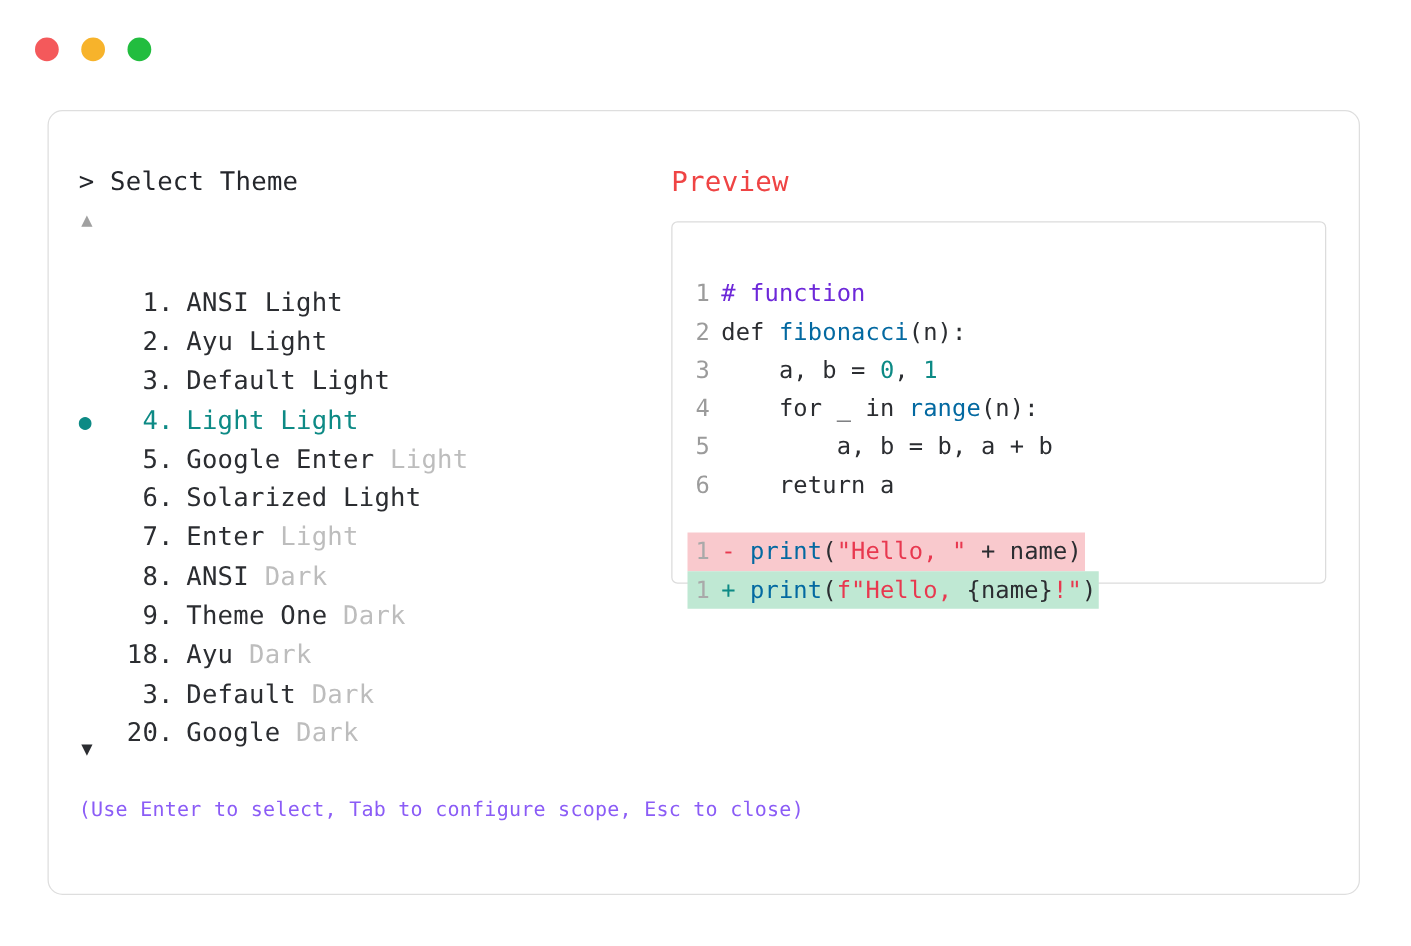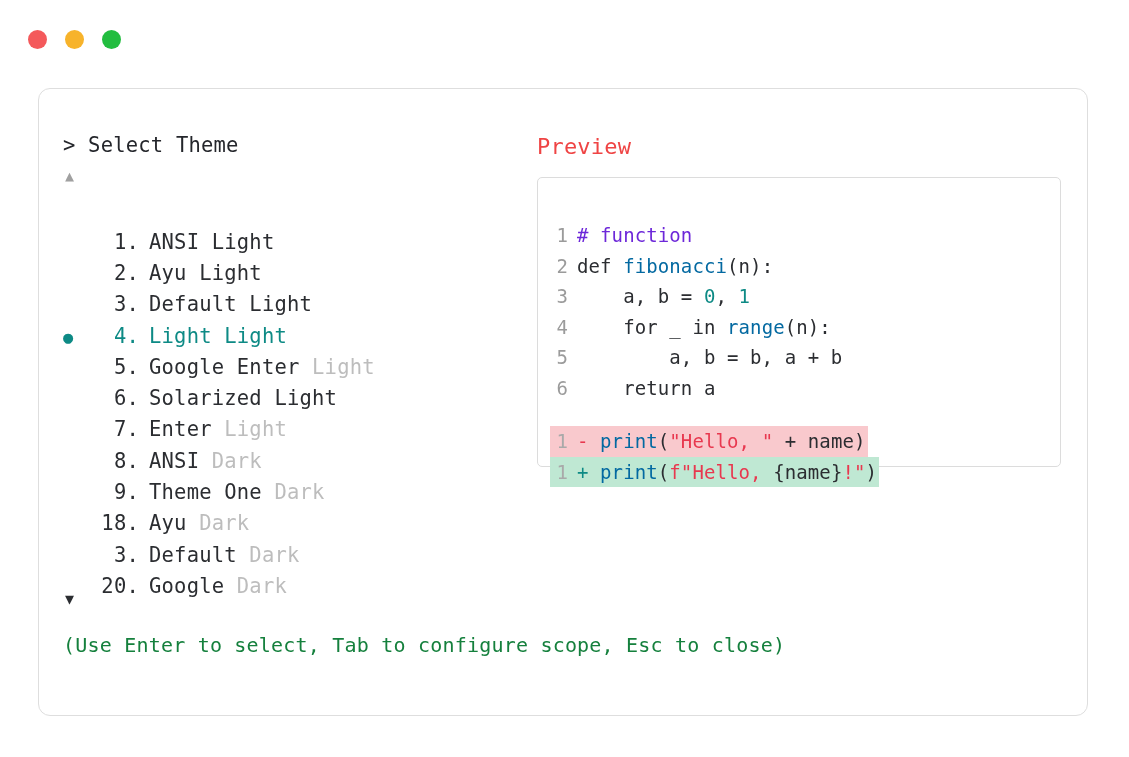--- a/index.html
+++ b/index.html
@@ -172,22 +172,22 @@
   .diff-add { background: #bfe8d3; }
   .diff-sign-del { color: #e8384f; }
   .diff-sign-add { color: #0d8a85; }
   .diff-ln { color: #a9a9a9; }
 
   
   .hint {
     position: absolute;
     left: 24px;
     bottom: 58px;
-    font-size: 20px;
-    color: #15803d;
+    font-size: 16px;
+    color: #8b5cf6;
     letter-spacing: 0.2px;
     white-space: pre;
   }
 </style>
 </head>
 <body>
 
 <div class="titlebar">
   <span class="dot" style="background: rgb(244, 89, 91);"></span>
   <span class="dot" style="background: rgb(247, 179, 43);"></span>

